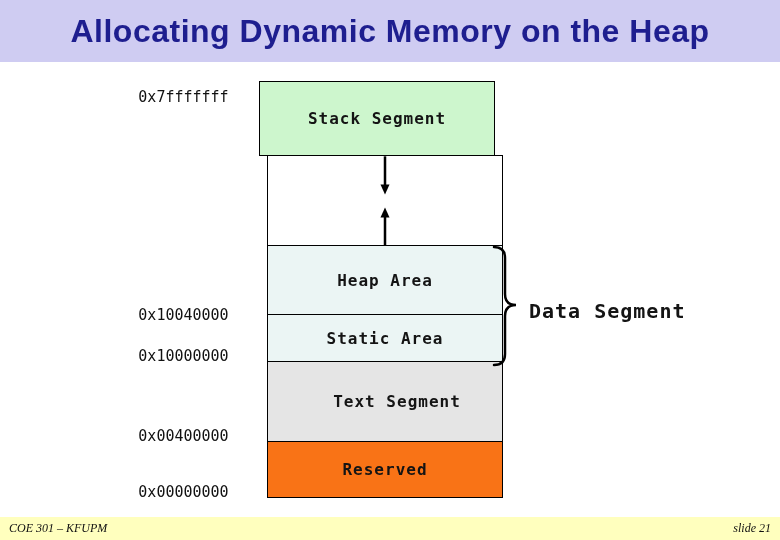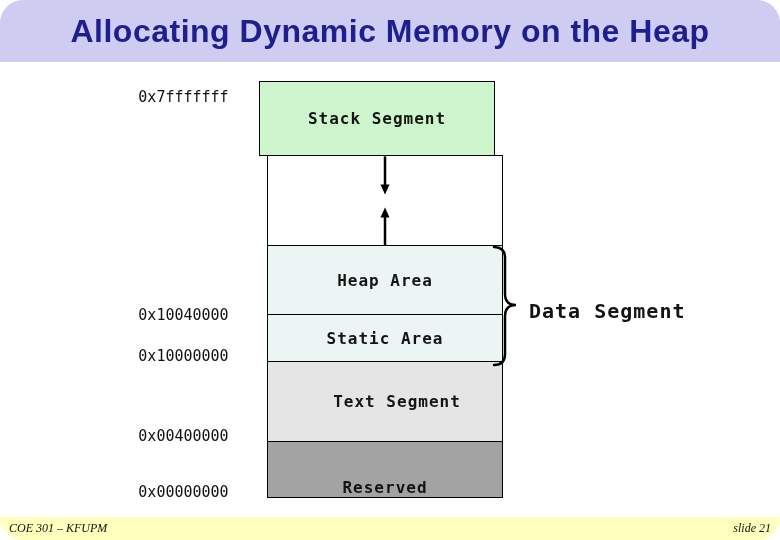--- a/index.html
+++ b/index.html
@@ -1,18 +1,18 @@
 <!DOCTYPE html>
 <html><head>
 <meta charset="utf-8">
 <style>
   html,body{margin:0;padding:0;background:#fff;}
   .slide{
     position:relative;width:780px;height:540px;overflow:hidden;
-    background:#ffffff;font-family:"Liberation Sans",sans-serif;border-radius:23px;
+    background:#ffffff;font-family:"Liberation Sans",sans-serif;
   }
   
   .titlebar{
     position:absolute;left:0;top:0;width:780px;height:62px;
     display:flex;align-items:center;justify-content:center;
   }
   .titlebar h1{
     margin:0;font-size:32px;font-weight:bold;letter-spacing:.5px;
     font-family:"Liberation Sans",sans-serif;
   }
@@ -92,21 +92,21 @@
     </div>
 
     <div class="box seg-static" style="background-color: rgb(235, 245, 244);">
       <span>Static Area</span>
     </div>
 
     <div class="box seg-text" style="background-color: #e5e5e5; padding-left: 24px;">
       <span>Text Segment</span>
     </div>
 
-    <div class="box seg-reserved" style="background-color: #a3a3a3; align-items: flex-end;">
+    <div class="box seg-reserved" style="background-color: #f97316;">
       <span>Reserved</span>
     </div>
   </div>
 
   <div class="addr addr-top">0x7fffffff</div>
   <div class="addr addr-heap">0x10040000</div>
   <div class="addr addr-static">0x10000000</div>
   <div class="addr addr-text">0x00400000</div>
   <div class="addr addr-zero">0x00000000</div>
 

